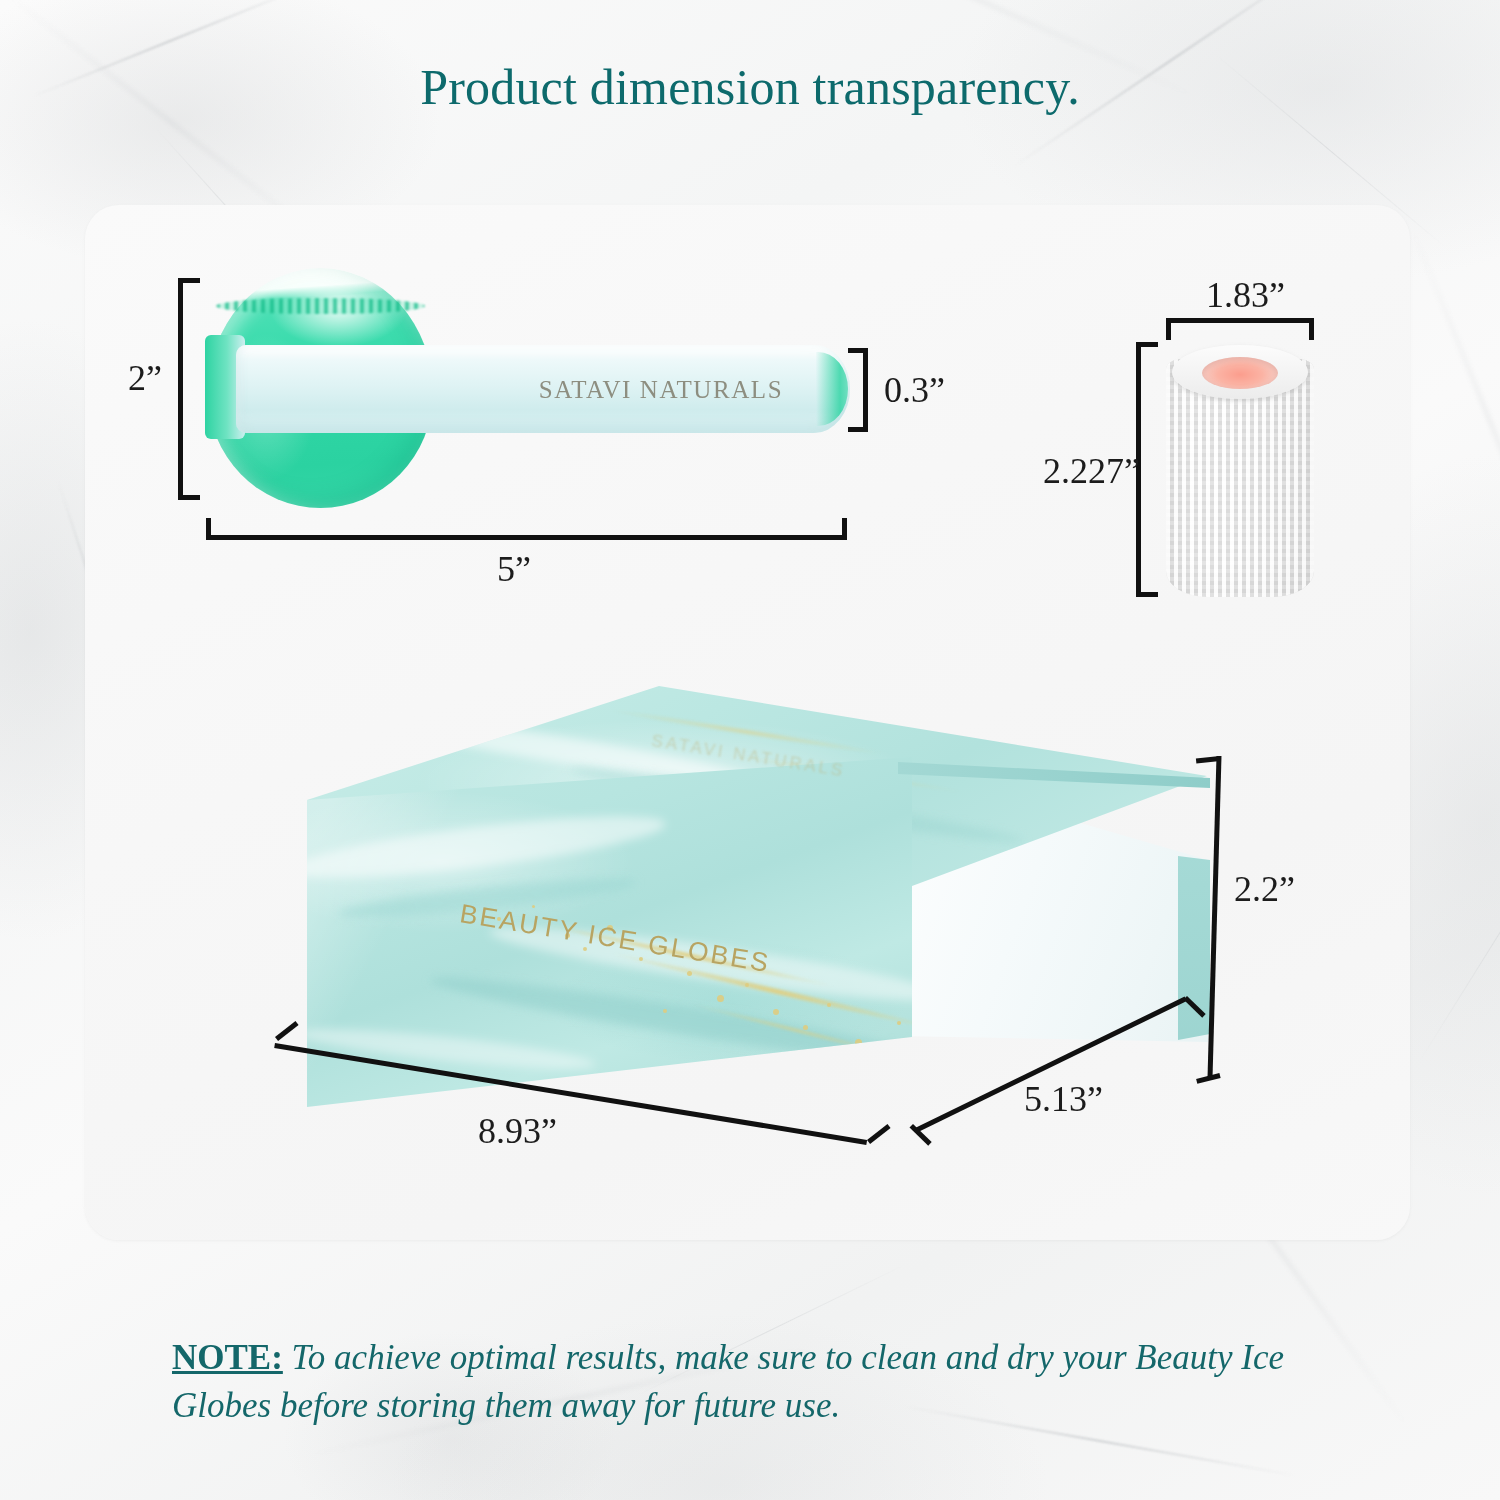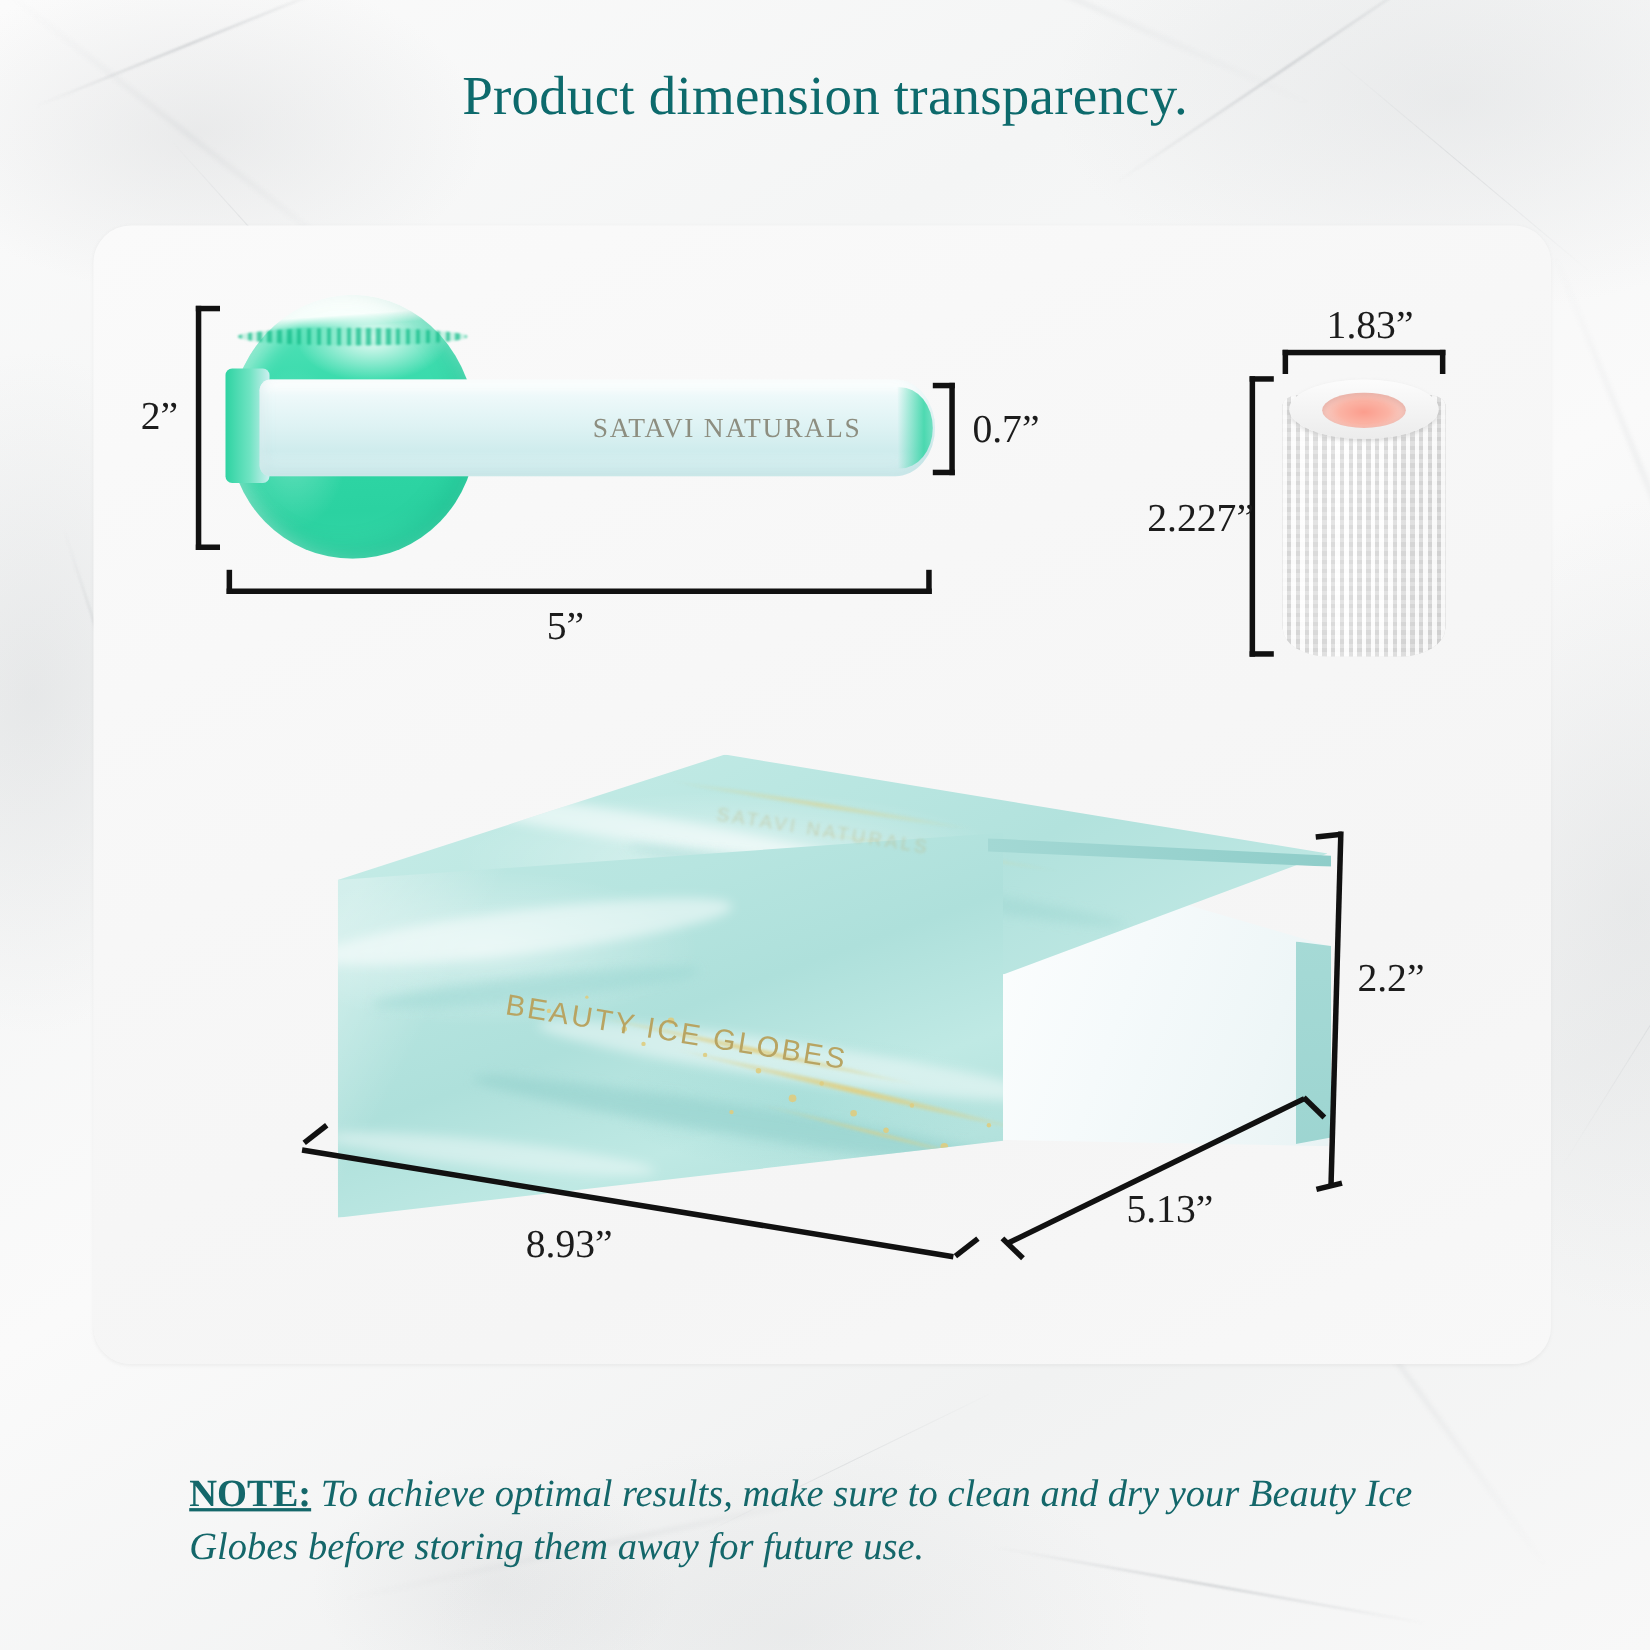--- a/index.html
+++ b/index.html
@@ -225,21 +225,21 @@
     <div class="bar" style="left:0;top:0;width:22px;height:5px;"></div>
     <div class="bar" style="left:0;bottom:0;width:22px;height:5px;"></div>
   </div>
   <div class="dim-label" style="left:128px;top:357px;font-size:36px;">2”</div>
 
   <div class="bracket" style="left:848px;top:348px;width:20px;height:84px;">
     <div class="bar" style="right:0;top:0;width:5px;height:84px;"></div>
     <div class="bar" style="right:0;top:0;width:20px;height:5px;"></div>
     <div class="bar" style="right:0;bottom:0;width:20px;height:5px;"></div>
   </div>
-  <div class="dim-label" style="left:884px;top:369px;font-size:36px;">0.7”</div>
+  <div class="dim-label" style="left:884px;top:369px;font-size:36px;">0.3”</div>
 
   <div class="bracket" style="left:206px;top:518px;width:641px;height:22px;">
     <div class="bar" style="left:0;bottom:0;width:641px;height:5px;"></div>
     <div class="bar" style="left:0;top:0;width:5px;height:22px;"></div>
     <div class="bar" style="right:0;top:0;width:5px;height:22px;"></div>
   </div>
   <div class="dim-label" style="left:497px;top:548px;font-size:36px;">5”</div>
 </div>
 
 <div id="roller-group">

